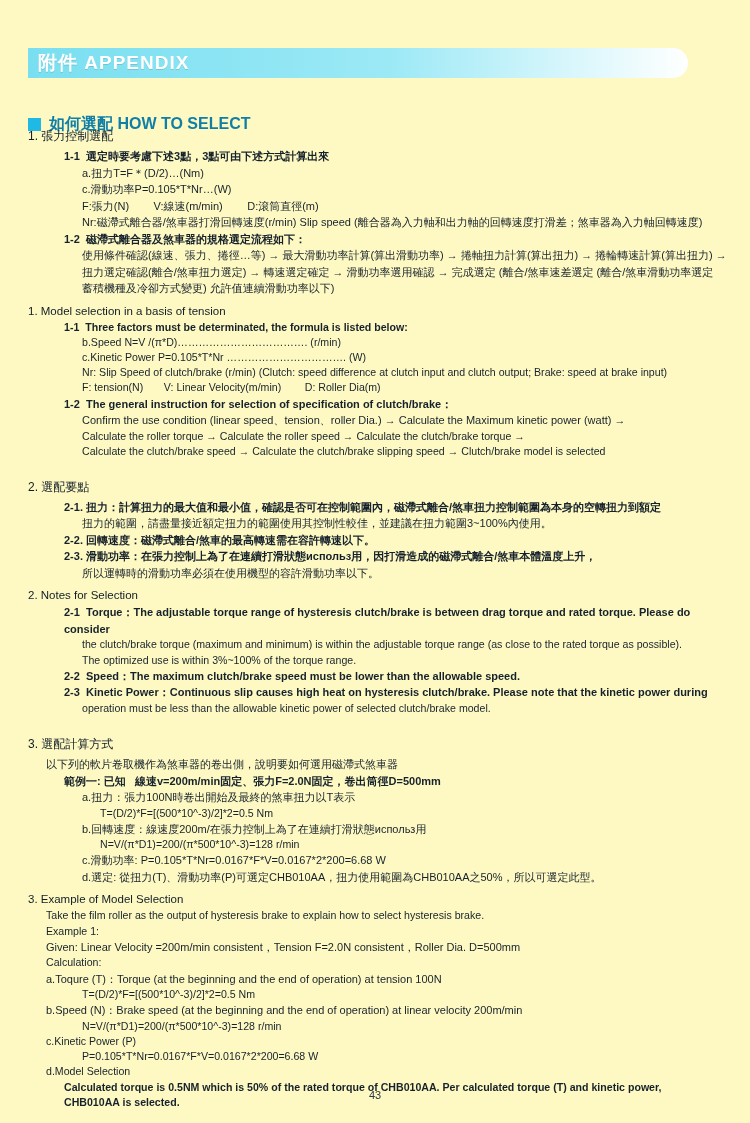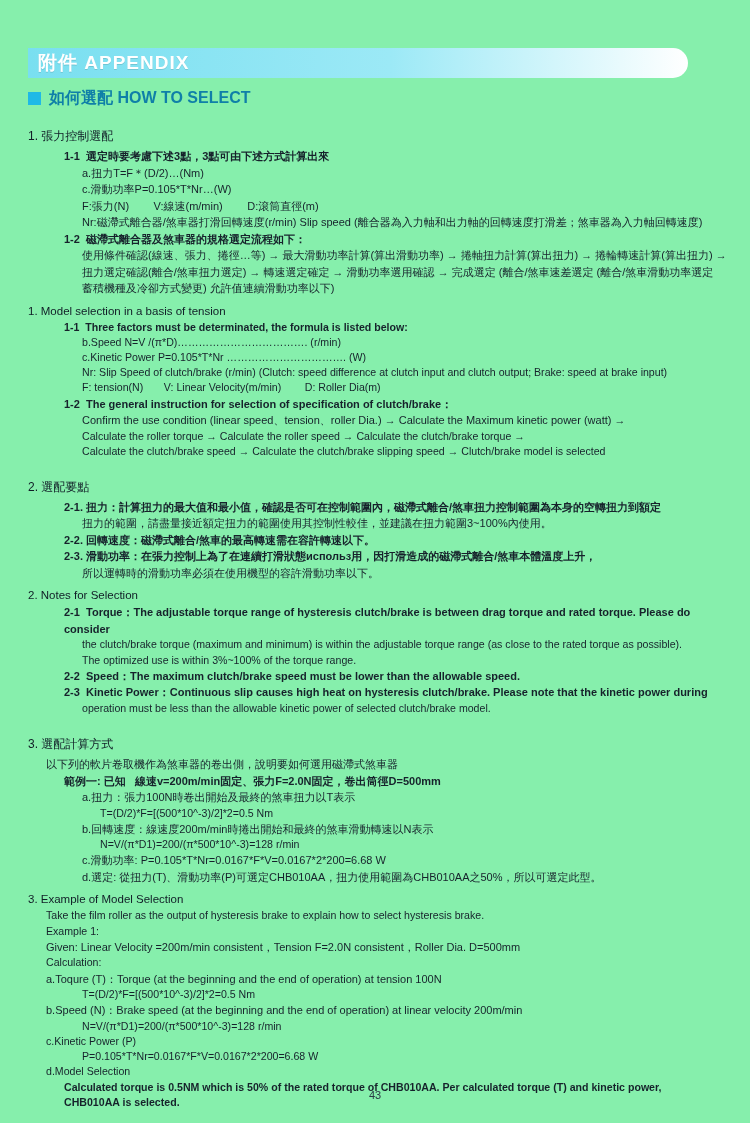--- a/index.html
+++ b/index.html
@@ -14,21 +14,21 @@
     font-family: "Liberation Sans", sans-serif;
     color: #1b2a33;
     overflow: hidden;
   }
   .page {
     position: relative;
     width: 750px;
     height: 1123px;
     padding: 10px;
     box-sizing: border-box;
-    background: #86efac;
+    background: #fef9c3;
   }
 
   
   .appendix-bar {
     position: absolute;
     left: 28px;
     top: 48px;
     width: 660px;
     height: 30px;
     background: linear-gradient(to right, #79dff0 0%, #9ce9f6 55%, #ffffff 100%);
@@ -43,21 +43,21 @@
     letter-spacing: 1px;
     padding-left: 10px;
     text-shadow: 0 1px 0 rgba(0,0,0,0.12);
     white-space: nowrap;
   }
 
   
   .sect-title {
     position: absolute;
     left: 28px;
-    top: 88px;
+    top: 114px;
     display: flex;
     align-items: center;
     gap: 8px;
     justify-content: space-between;
   }
   .sect-title .sq {
     width: 13px;
     height: 13px;
     background: #1fb9e6;
     display: inline-block;
@@ -169,21 +169,21 @@
         <p class="ln i2 cn">2-3  Kinetic Power：Continuous slip causes high heat on hysteresis clutch/brake. Please note that the kinetic power during</p>
         <p class="ln i3">operation must be less than the allowable kinetic power of selected clutch/brake model.</p>
       </div>
       <div class="gap-l"></div>
       <div class="blk">
         <h3 class="num" style="font-size: 12px;">3. 選配計算方式</h3>
         <p class="ln i1 cn">以下列的軟片卷取機作為煞車器的卷出側，說明要如何選用磁滯式煞車器</p>
         <p class="ln i2 cn">範例一: 已知   線速v=200m/min固定、張力F=2.0N固定，卷出筒徑D=500mm</p>
         <p class="ln i3 cn">a.扭力：張力100N時卷出開始及最終的煞車扭力以T表示</p>
         <p class="ln i4">T=(D/2)*F=[(500*10^-3)/2]*2=0.5 Nm</p>
-        <p class="ln i3 cn">b.回轉速度：線速度200m/min時捲出開始和最終的煞車滑動轉速以N表示</p>
+        <p class="ln i3 cn">b.回轉速度：線速度200m/在張力控制上為了在連續打滑狀態использ用</p>
         <p class="ln i4">N=V/(π*D1)=200/(π*500*10^-3)=128 r/min</p>
         <p class="ln i3 cn">c.滑動功率: P=0.105*T*Nr=0.0167*F*V=0.0167*2*200=6.68 W</p>
         <p class="ln i3 cn">d.選定: 從扭力(T)、滑動功率(P)可選定CHB010AA，扭力使用範圍為CHB010AA之50%，所以可選定此型。</p>
       </div>
       <div class="gap-s"></div>
       <div class="blk">
         <h3 class="num">3. Example of Model Selection</h3>
         <p class="ln i1">Take the film roller as the output of hysteresis brake to explain how to select hysteresis brake.</p>
         <p class="ln i1">Example 1:</p>
         <p class="ln i1 cn">Given: Linear Velocity =200m/min consistent，Tension F=2.0N consistent，Roller Dia. D=500mm</p>

